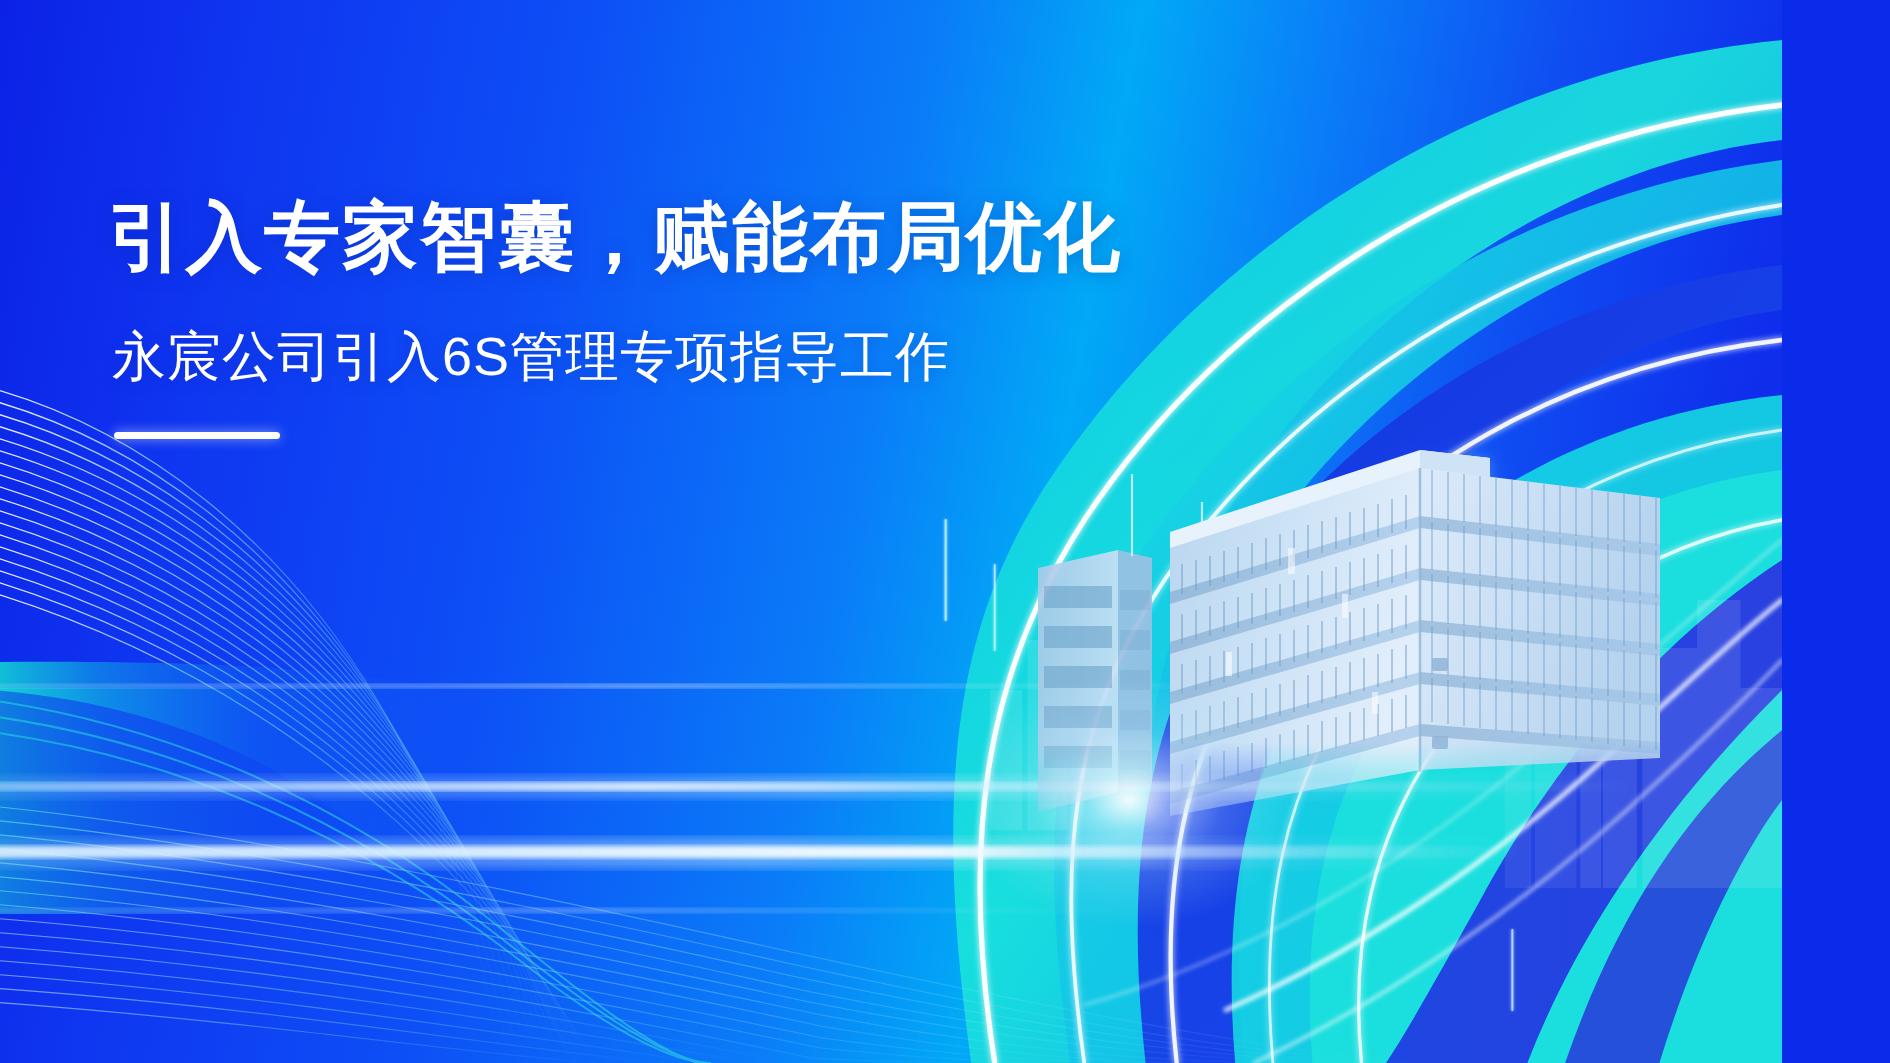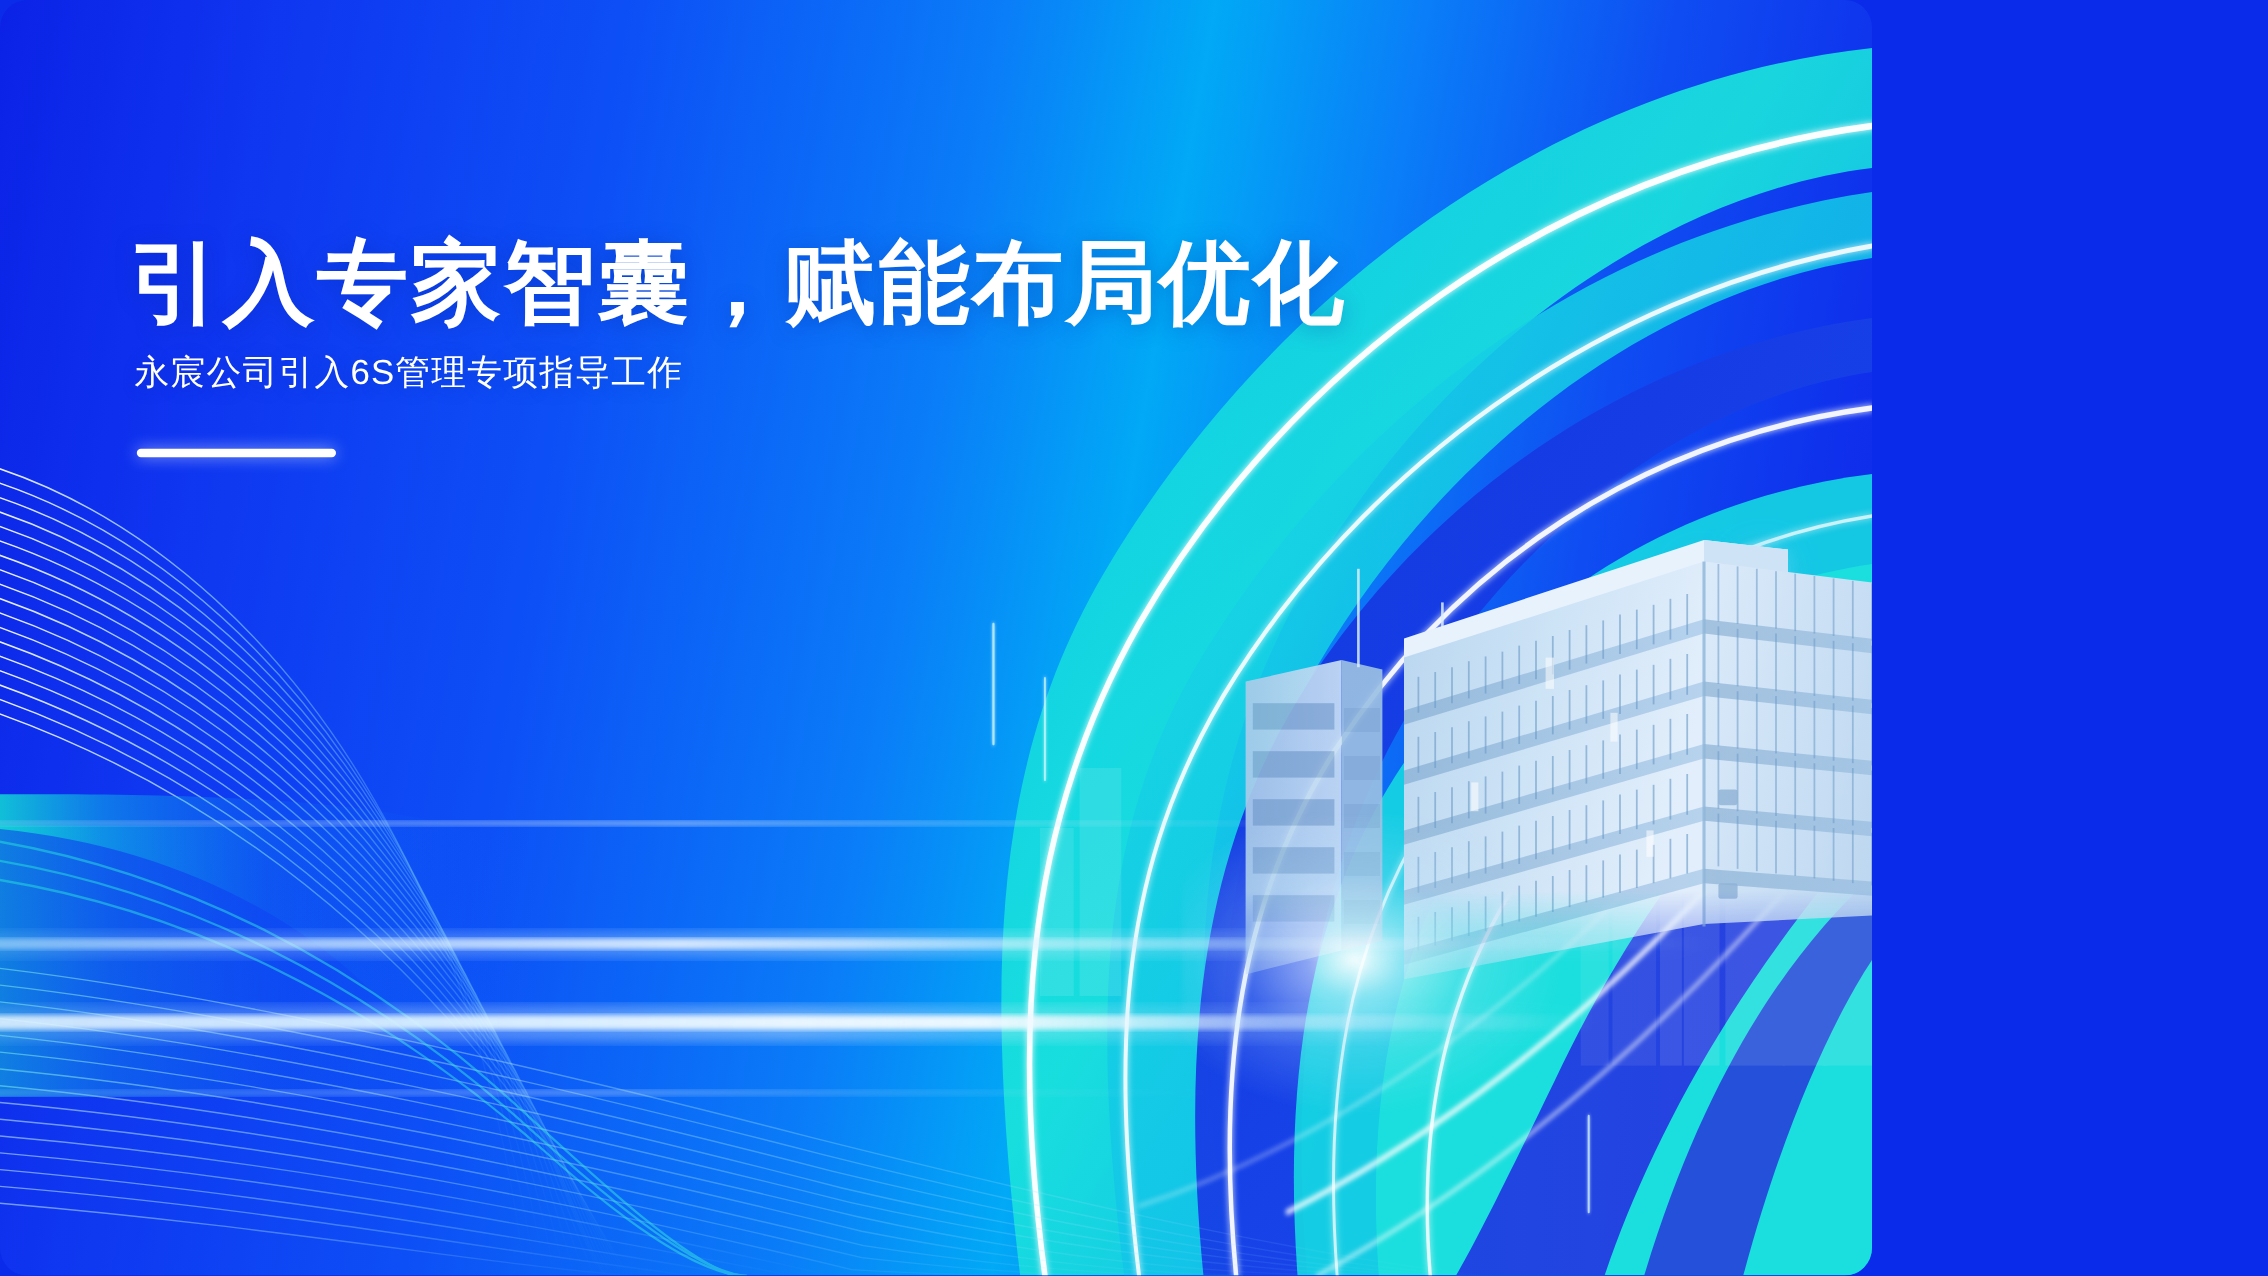--- a/index.html
+++ b/index.html
@@ -1,32 +1,31 @@
 <!DOCTYPE html>
 <html><head>
 <meta charset="utf-8">
 <style>
   html,body{margin:0;padding:0;background:#0a2bea;}
   *{box-sizing:border-box;}
   .banner{
     position:relative;
-    width:1560px;height:1063px;
+    width:1782px;height:1063px;
     overflow:hidden;
     font-family:"Liberation Sans","DejaVu Sans",sans-serif;
     background:linear-gradient(100deg,
        #0b22e6 0%,
        #0f34f0 12%,
        #0d4ff6 30%,
        #0a7df8 48%,
        #01a9f6 58%,
        #0a7ef8 68%,
        #0f4df2 80%,
        #0f2fec 92%,
        #1028e8 100%);
-    border-radius:23px;
   }
   .layer{position:absolute;inset:0;}
   svg.layer{width:100%;height:100%;display:block;}
 
   
   .textblock{
     position:absolute;
     left:108px; top:196px;
     z-index:40;
   }
@@ -34,22 +33,22 @@
     margin:0;
     font-size:76px;
     line-height:1.08;
     font-weight:bold;
     color:#ffffff;
     letter-spacing:2px;
     white-space:nowrap;
     text-shadow:0 2px 18px rgba(0,40,160,.35);
   }
   .subtitle{
-    margin:18px 0 0 4px;
-    font-size:29px;
+    margin:49px 0 0 4px;
+    font-size:54px;
     line-height:1.1;
     font-weight:normal;
     color:#ffffff;
     letter-spacing:1px;
     white-space:nowrap;
     text-shadow:0 2px 14px rgba(0,40,160,.30);
   }
   .divider{
     margin-top:46px;
     margin-left:6px;

